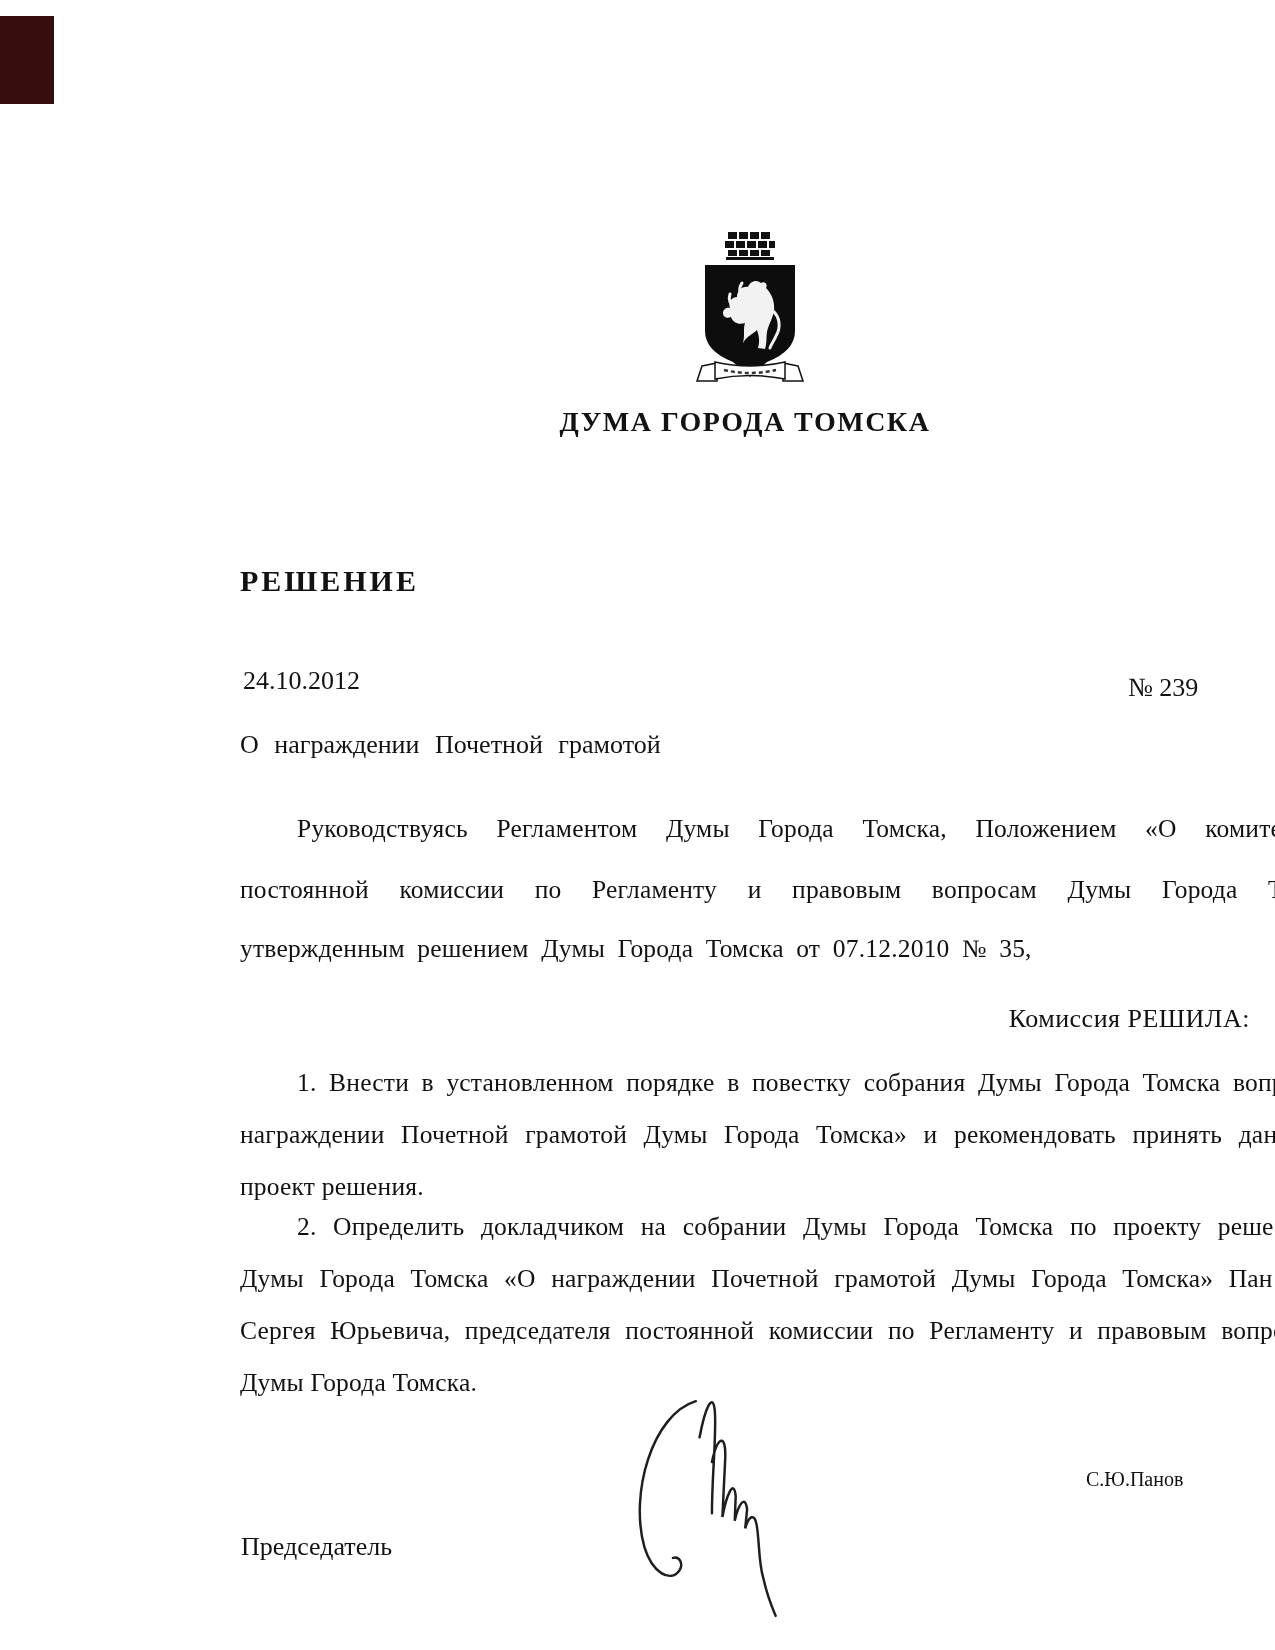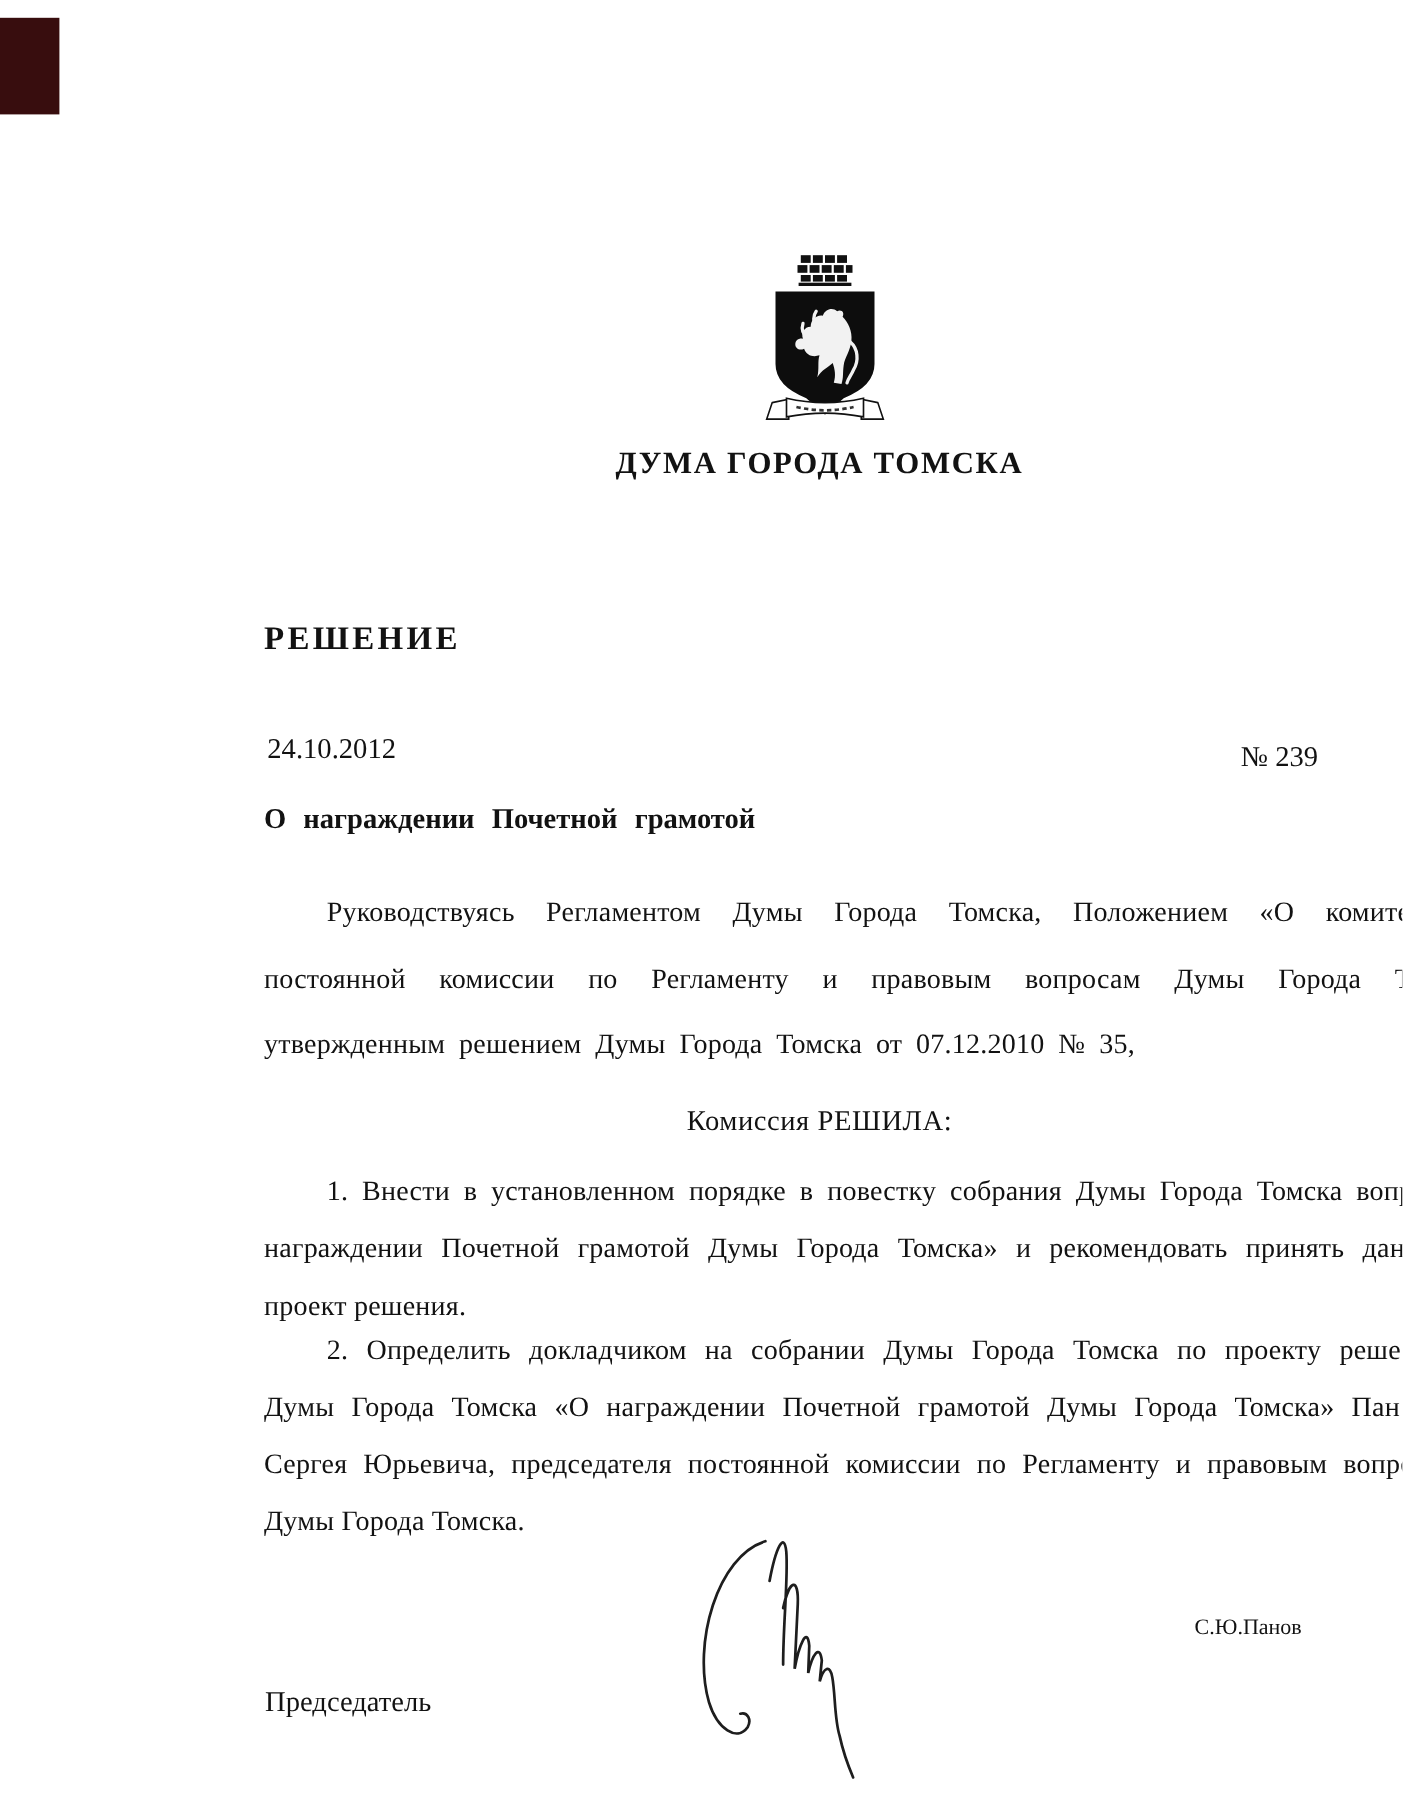--- a/index.html
+++ b/index.html
@@ -28,37 +28,37 @@
     letter-spacing:0.5px;
   }
   .doc-type{
     position:absolute;left:240px;top:548px;width:1010px;
     text-align:left;font-weight:bold;font-size:30px;letter-spacing:3px;
   }
   .doc-date{position:absolute;left:243px;top:650px;font-size:26px;}
   .doc-number{position:absolute;left:1128px;top:657px;font-size:26px;}
   .subject{
     position:absolute;left:240px;top:710px;
-    font-weight:bold;font-size:26px;line-height:37px;
+    font-weight:normal;font-size:26px;line-height:37px;
   }
   .subject .l1{word-spacing:9px;}
   .body-line{
     position:absolute;left:240px;
     font-size:25.5px;white-space:nowrap;letter-spacing:0.2px;
   }
   .indent{padding-left:57px;}
   .ws-a{word-spacing:22px;}
   .ws-b{word-spacing:24px;}
   .ws-c{word-spacing:6px;}
   .ws-d{word-spacing:10px;}
   .ws-f{word-spacing:9px;}
   .ws-g{word-spacing:8px;}
   .resolved{
     position:absolute;left:240px;top:988px;width:1010px;
-    text-align:center;font-size:26px;letter-spacing:0.5px;
+    text-align:right;font-size:26px;letter-spacing:0.5px;
   }
   .footer-title{position:absolute;left:241px;top:1516px;font-size:26px;}
   .footer-name{position:absolute;left:1086px;top:1452px;font-size:20px;}
   .signature{position:absolute;left:616px;top:1364px;}
 </style>
 </head>
 <body>
 
 <div class="page">
 

